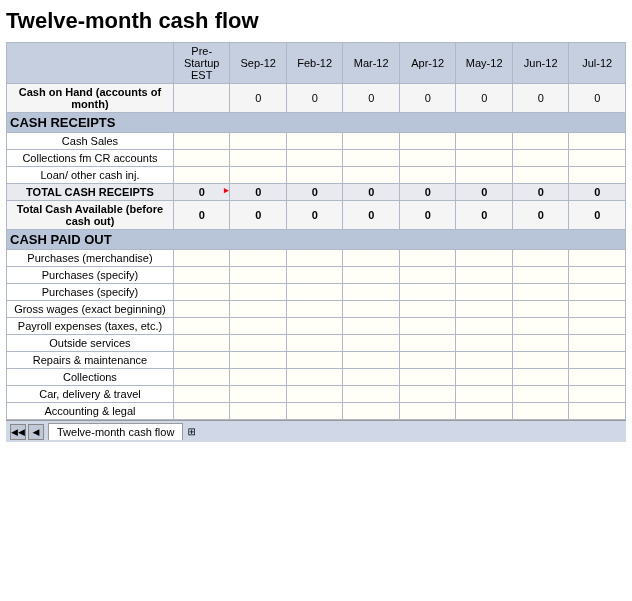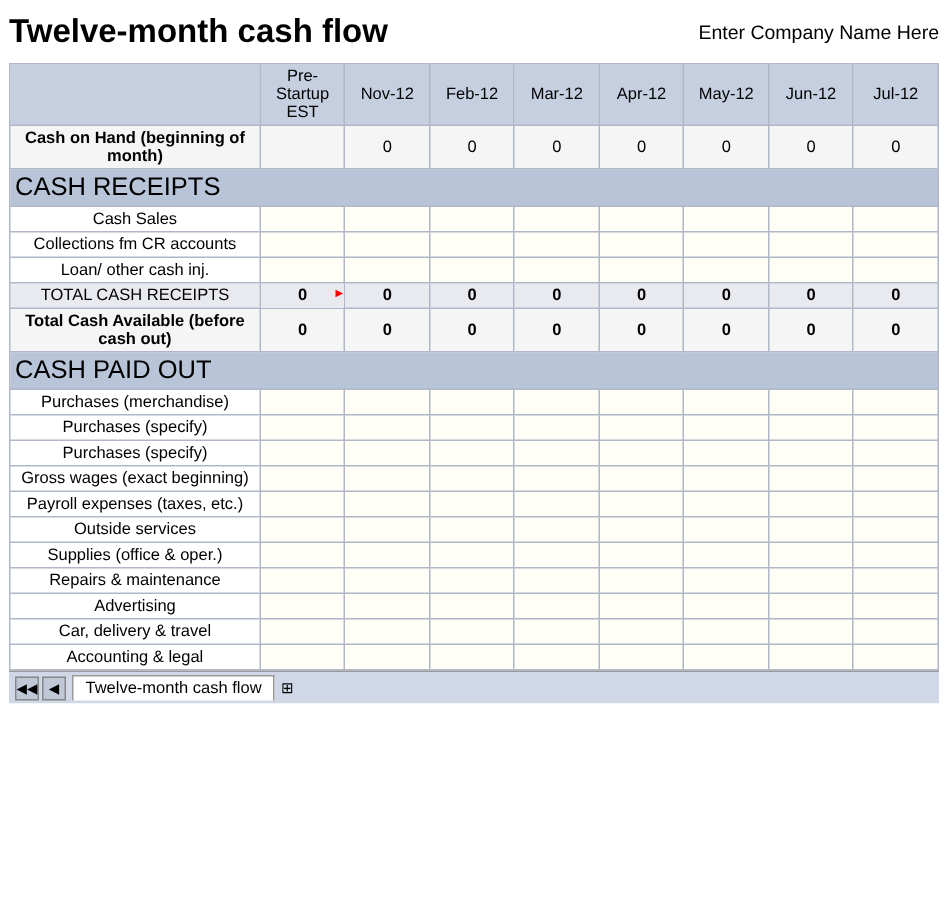--- a/index.html
+++ b/index.html
@@ -66,34 +66,34 @@
       width: 130px;
     }
 
     .row-label {
       text-align: left;
       background: #fff;
     }
 
     .row-section-header td {
       background-color: #b8c4d8;
-      font-weight: normal;
+      font-weight: bold;
       text-align: left;
-      font-size: 17px;
+      font-size: 13px;
       margin-top: 36px;
     }
 
     .row-total td {
       background-color: #e8eaf0;
       font-weight: bold;
     }
 
     .row-total .row-label {
       background-color: #e8eaf0;
-      font-weight: normal;
+      font-weight: bold;
     }
 
     .row-cash-hand td {
       background-color: #f5f5f5;
     }
     .row-cash-hand .row-label {
       font-weight: bold;
       background-color: #f5f5f5;
     }
 
@@ -168,41 +168,40 @@
       width: 44px;
     }
   </style>
 </head>
 <body>
 
 <div class="page-wrapper">
 
   <div class="top-header">
     <div class="page-title">Twelve-month cash flow</div>
-    <div class="company-name">Enter Company Name Here</div>
   </div>
 
   <table class="spreadsheet">
     <thead>
       <tr>
         <th class="col-label"></th>
         <th class="small-cell">Pre-Startup EST</th>
-        <th class="small-cell">Nov-12</th>
+        <th class="small-cell">Sep-12</th>
         <th class="small-cell">Feb-12</th>
         <th class="small-cell">Mar-12</th>
         <th class="small-cell">Apr-12</th>
         <th class="small-cell">May-12</th>
         <th class="small-cell">Jun-12</th>
         <th class="small-cell">Jul-12</th>
       </tr>
     </thead>
     <tbody>
 
       <tr class="row-cash-hand">
-        <td class="col-label row-label">Cash on Hand (beginning of month)</td>
+        <td class="col-label row-label">Cash on Hand (accounts of month)</td>
         <td class="data-cell"></td>
         <td class="zero-cell">0</td>
         <td class="zero-cell">0</td>
         <td class="zero-cell">0</td>
         <td class="zero-cell">0</td>
         <td class="zero-cell">0</td>
         <td class="zero-cell">0</td>
         <td class="zero-cell">0</td>
       </tr>
 
@@ -339,46 +338,35 @@
         <td class="data-cell"></td>
         <td class="data-cell"></td>
         <td class="data-cell"></td>
         <td class="data-cell"></td>
         <td class="data-cell"></td>
         <td class="data-cell"></td>
         <td class="data-cell"></td>
         <td class="data-cell"></td>
       </tr>
 
-      <tr>
-        <td class="col-label row-label">Supplies (office &amp; oper.)</td>
-        <td class="data-cell"></td>
-        <td class="data-cell"></td>
-        <td class="data-cell"></td>
-        <td class="data-cell"></td>
-        <td class="data-cell"></td>
-        <td class="data-cell"></td>
-        <td class="data-cell"></td>
-        <td class="data-cell"></td>
-      </tr>
 
       <tr>
         <td class="col-label row-label">Repairs &amp; maintenance</td>
         <td class="data-cell"></td>
         <td class="data-cell"></td>
         <td class="data-cell"></td>
         <td class="data-cell"></td>
         <td class="data-cell"></td>
         <td class="data-cell"></td>
         <td class="data-cell"></td>
         <td class="data-cell"></td>
       </tr>
 
       <tr>
-        <td class="col-label row-label">Advertising</td>
+        <td class="col-label row-label">Collections</td>
         <td class="data-cell"></td>
         <td class="data-cell"></td>
         <td class="data-cell"></td>
         <td class="data-cell"></td>
         <td class="data-cell"></td>
         <td class="data-cell"></td>
         <td class="data-cell"></td>
         <td class="data-cell"></td>
       </tr>
 

